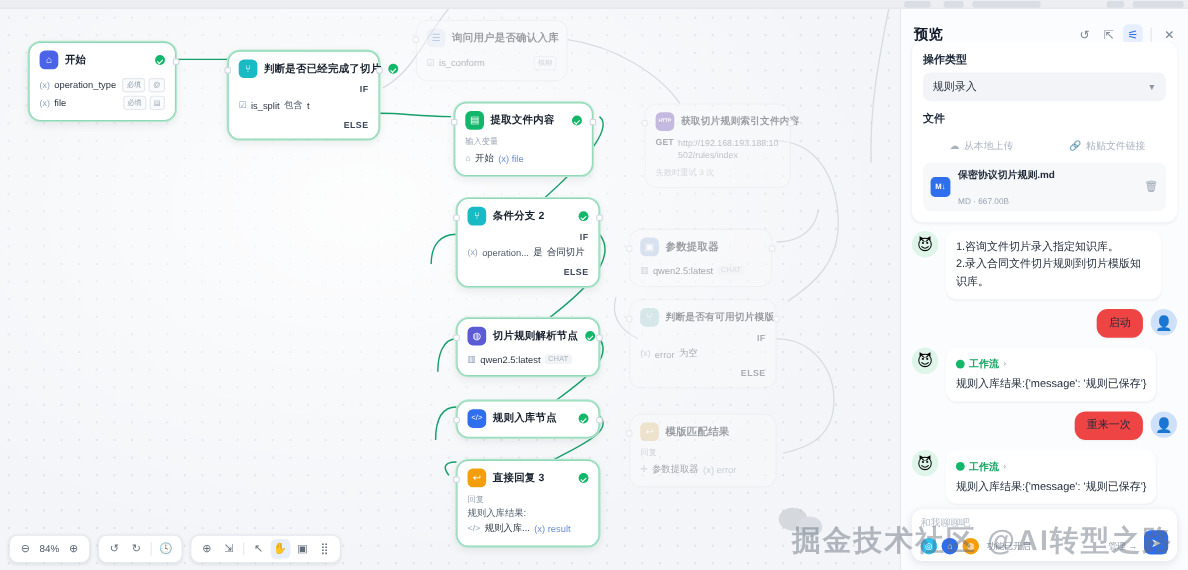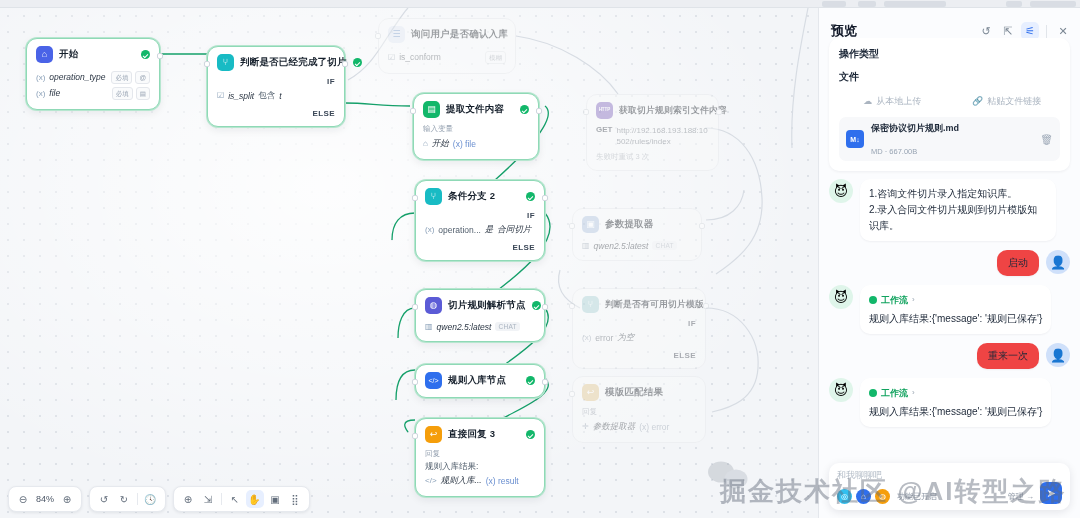--- a/index.html
+++ b/index.html
@@ -74,21 +74,21 @@
   .sublabel { font-size: 7.5px; color: #98a4b3; margin-bottom: 2px; }
   .pill {
     font-size: 6.5px; color: #98a4b3; border: 1px solid #e4e7ec;
     border-radius: 3px; padding: 0 3px; background: #fafbfc; line-height: 11px;
   }
   .ifrow { font-size: 8px; font-weight: 700; color: #3b4757; text-align: right; letter-spacing: .4px; }
   .chip {
     font-size: 6.5px; color: #aab4c0; background: #f1f3f6;
     border-radius: 3px; padding: 1px 3px; letter-spacing: .3px;
   }
-  .kv { color: #2b3644; font-style: italic; }
+  .kv { color: #2b3644; }
   .urltxt { font-size: 8px; color: #6b7684; line-height: 11px; word-break: break-all; }
   .method { font-size: 8px; font-weight: 700; color: #3b4757; margin-right: 4px; }
   .retry { font-size: 7.5px; color: #a3adb9; margin-top: 5px; }
   .port {
     position: absolute; width: 6px; height: 6px; border: 1px solid #cfd6de;
     background: #fff; border-radius: 2px; top: 14px;
   }
   .port.l { left: -4px; } .port.r { right: -4px; }
 
   
@@ -394,21 +394,21 @@
         <div class="nrow">
           <span class="vx">▥</span>
           <span class="kv">qwen2.5:latest</span>
           <span class="chip">CHAT</span>
         </div>
       </div>
       <span class="port l"></span>
       <span class="port r"></span>
     </div>
 
-    <div class="node ghost" style="left:572px;top:280px;width:134px;background:#fafbfc;">
+    <div class="node ghost" style="left:572px;top:264px;width:134px;background:#fafbfc;">
       <div class="nhead">
         <span class="nicon" style="background:#8ed8dd">⑂</span>
         <span class="ntitle" style="font-size:8.8px">判断是否有可用切片模版</span>
       </div>
       <div class="nbody">
         <div class="ifrow">IF</div>
         <div class="nrow" style="margin-top:2px">
           <span class="vx">(x)</span>
           <span>error</span>
           <span class="kv">为空</span>
@@ -495,20 +495,24 @@
         <span class="pibtn">⇱</span>
         <span class="pibtn on">⚟</span>
         <span class="hsep"></span>
         <span class="pibtn">✕</span>
       </span>
     </div>
 
     <div class="pbody">
       <div class="card">
         <div class="flabel">操作类型</div>
+        <div class="select">
+          <span>规则录入</span>
+          <span class="cv">▼</span>
+        </div>
         <div class="flabel" style="margin-top:9px">文件</div>
         <div class="uprow">
           <span class="upbtn">
             <span>☁</span>
             <span>从本地上传</span>
           </span>
           <span class="upbtn">
             <span>🔗</span>
             <span>粘贴文件链接</span>
           </span>

